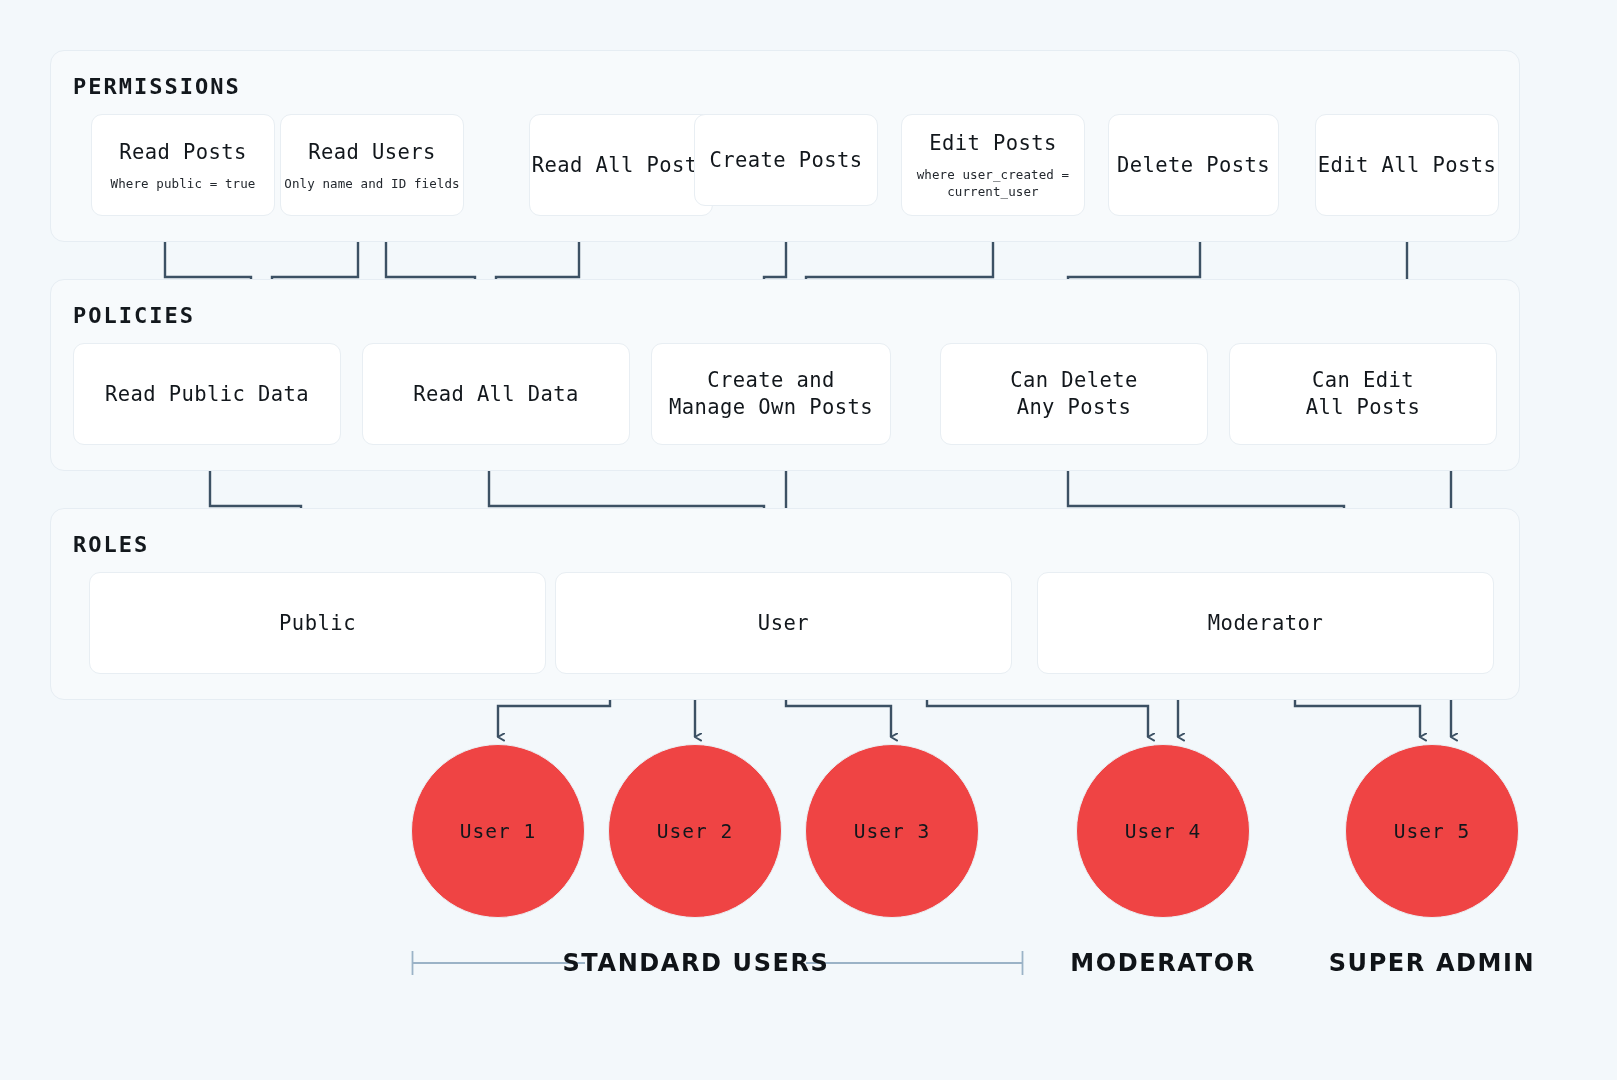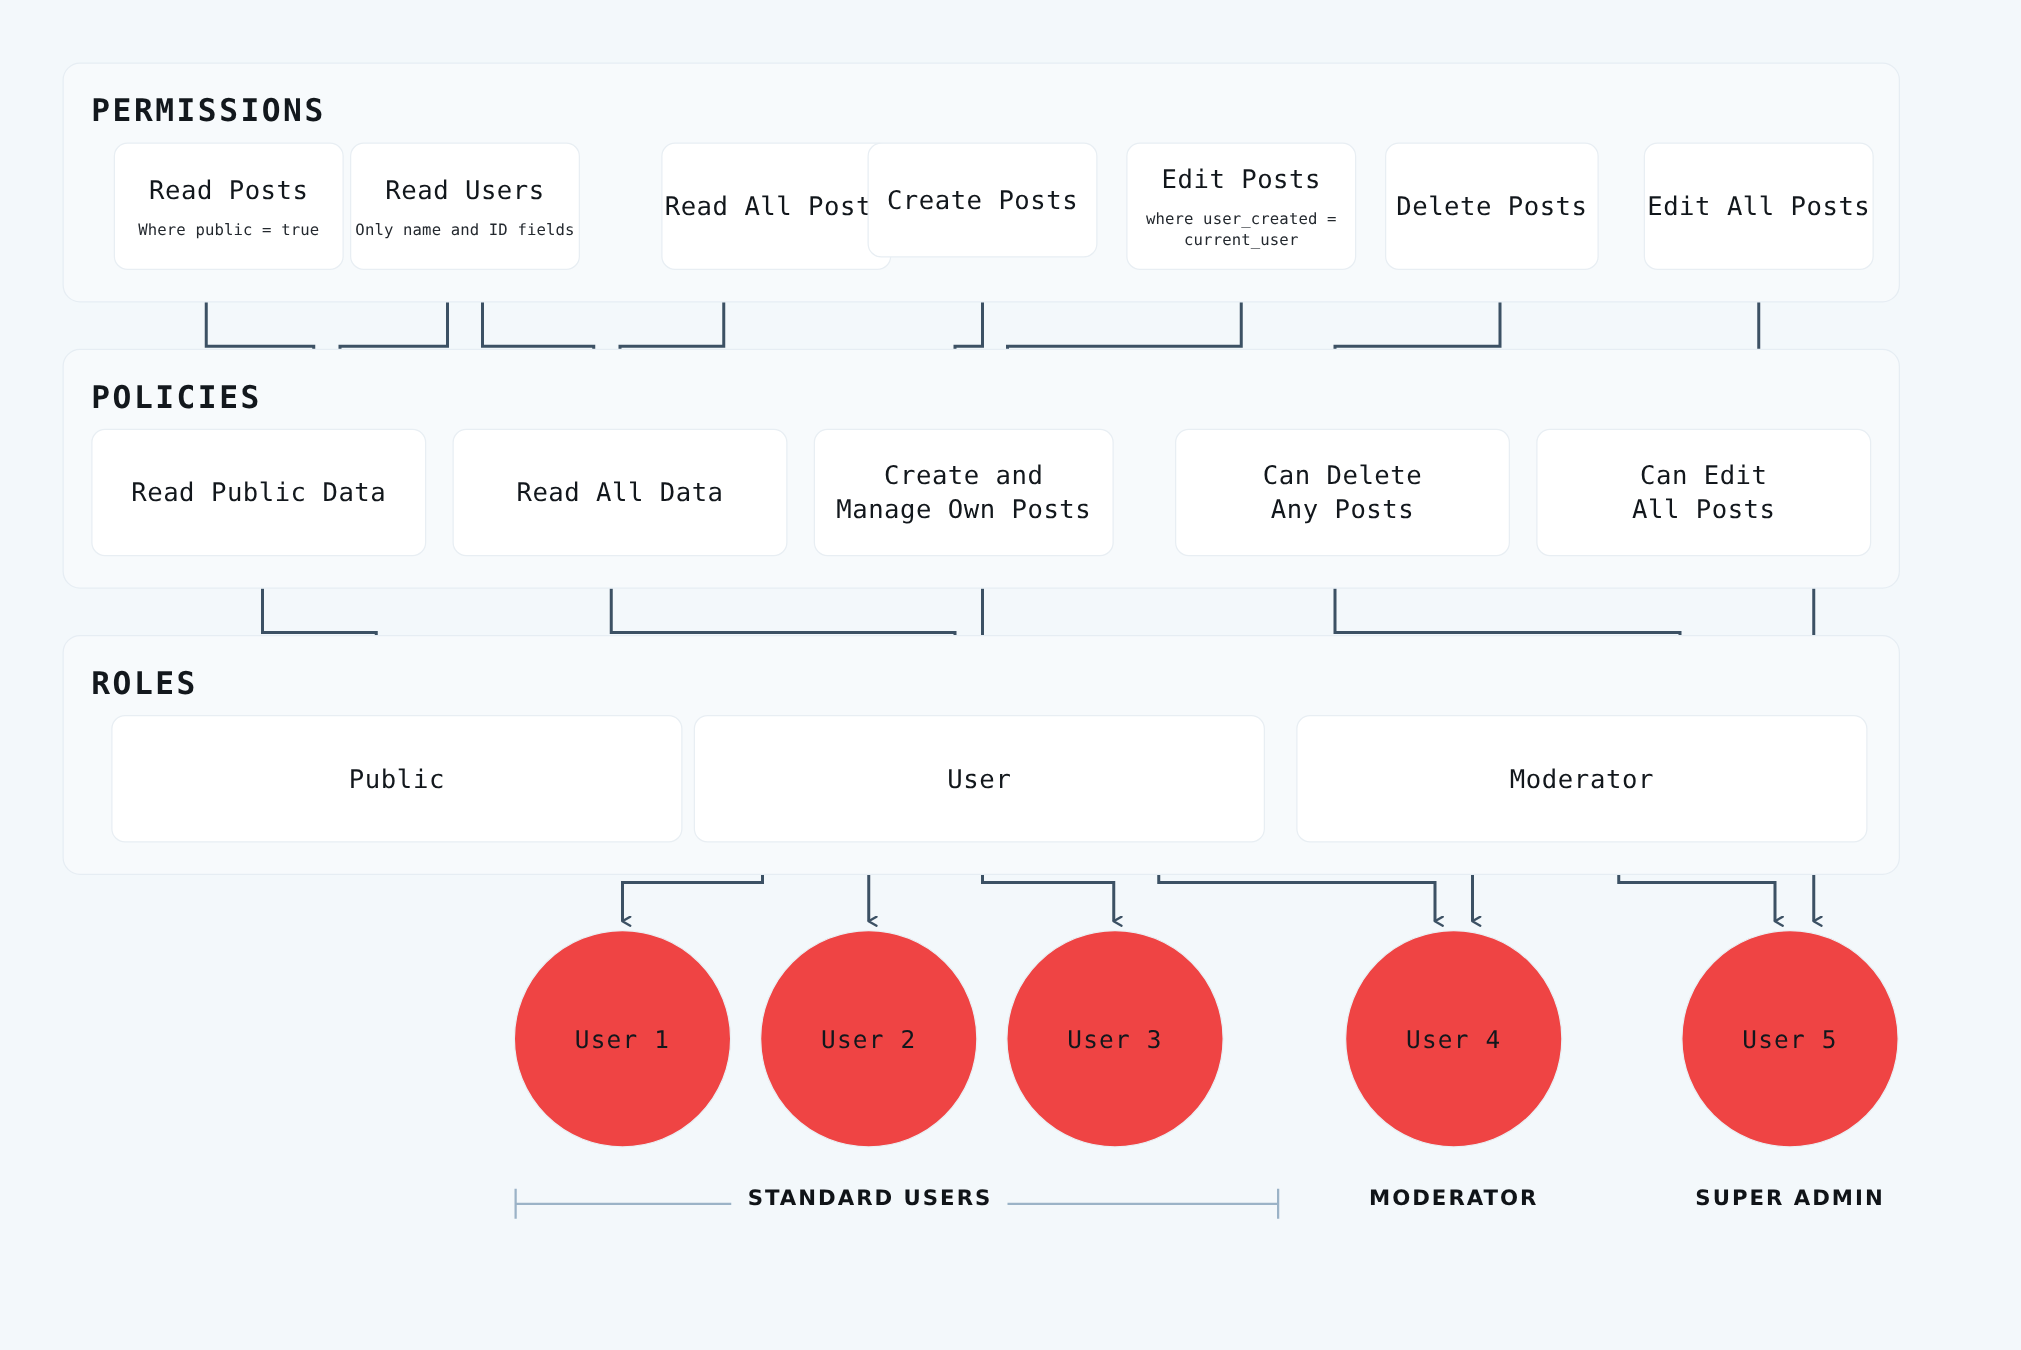--- a/index.html
+++ b/index.html
@@ -15,21 +15,21 @@
   
   .band{
     position:absolute;
     background:#f7fafc;
     border:1px solid #e6edf3;
     border-radius:14px;
     box-sizing:border-box;
   }
   .band-title{
     position:absolute;
-    font-size:25px;
+    font-size:22px;
     font-weight:700;
     letter-spacing:2.0px;
     color:#13181d;
     font-family:"DejaVu Sans Mono","Liberation Mono",monospace;
     white-space:nowrap;
   }
 
   
   .card{
     position:absolute;
@@ -77,21 +77,21 @@
     border-radius:50%;
     box-sizing:border-box;
     display:flex;align-items:center;justify-content:center;
     font-size:19.5px;letter-spacing:1px;color:#12171c;
   }
 
   
   .grouplabel{
     position:absolute;
     font-family:"DejaVu Sans","Liberation Sans",sans-serif;
-    font-size:17px;
+    font-size:24px;
     font-weight:700;
     letter-spacing:1.6px;
     color:#101418;
     white-space:nowrap;
     text-align:center;
   }
 
   svg#wires{position:absolute;left:0;top:0;width:1617px;height:1080px;pointer-events:none;}
   svg#brackets{position:absolute;left:0;top:0;width:1617px;height:1080px;pointer-events:none;}
 </style>

